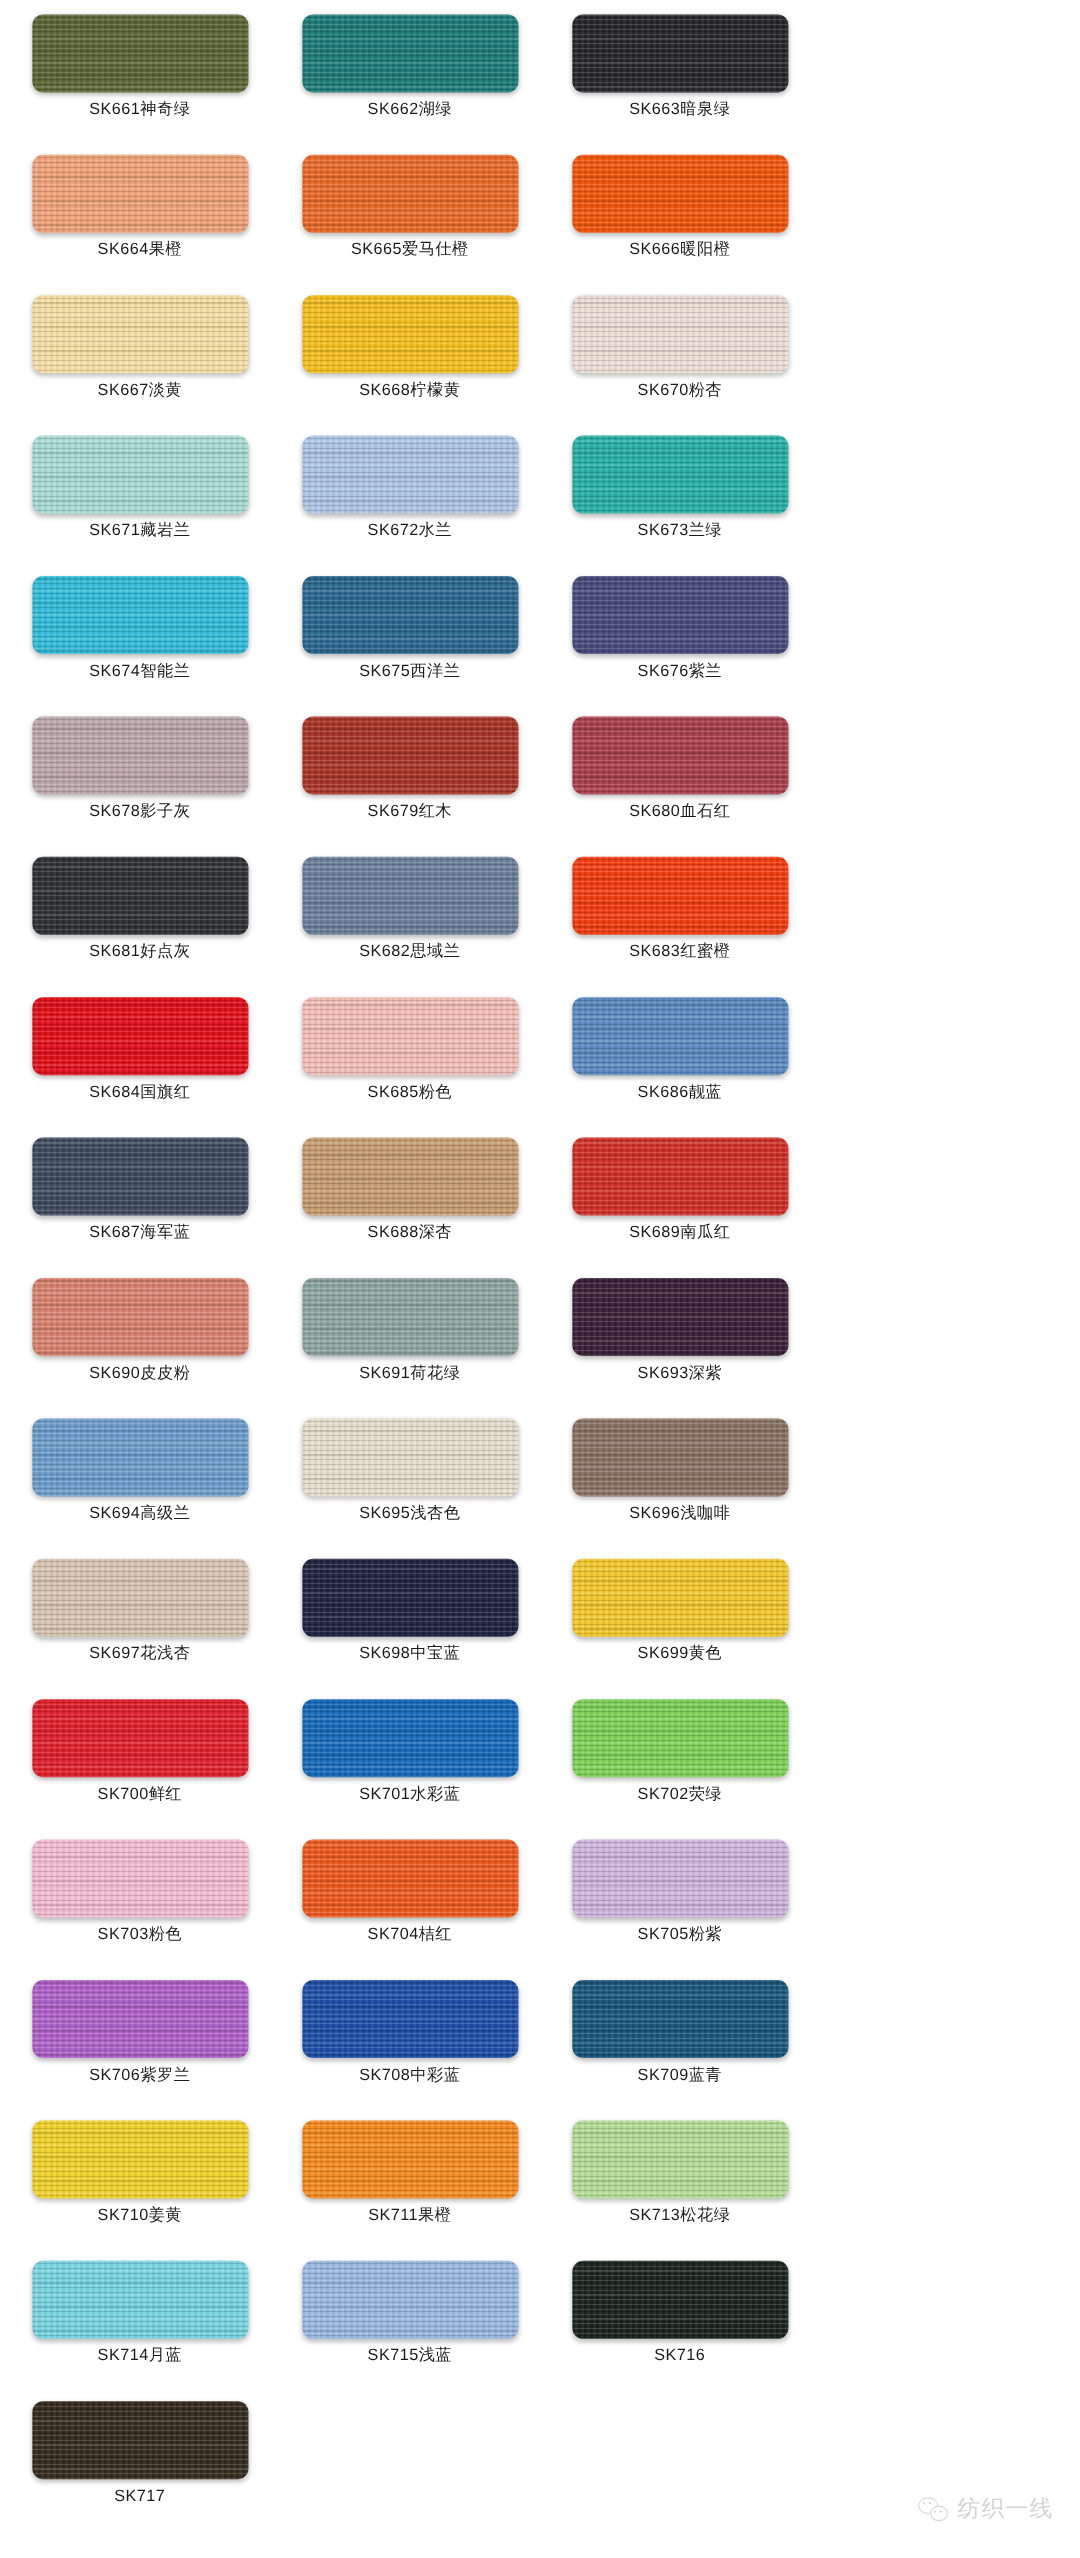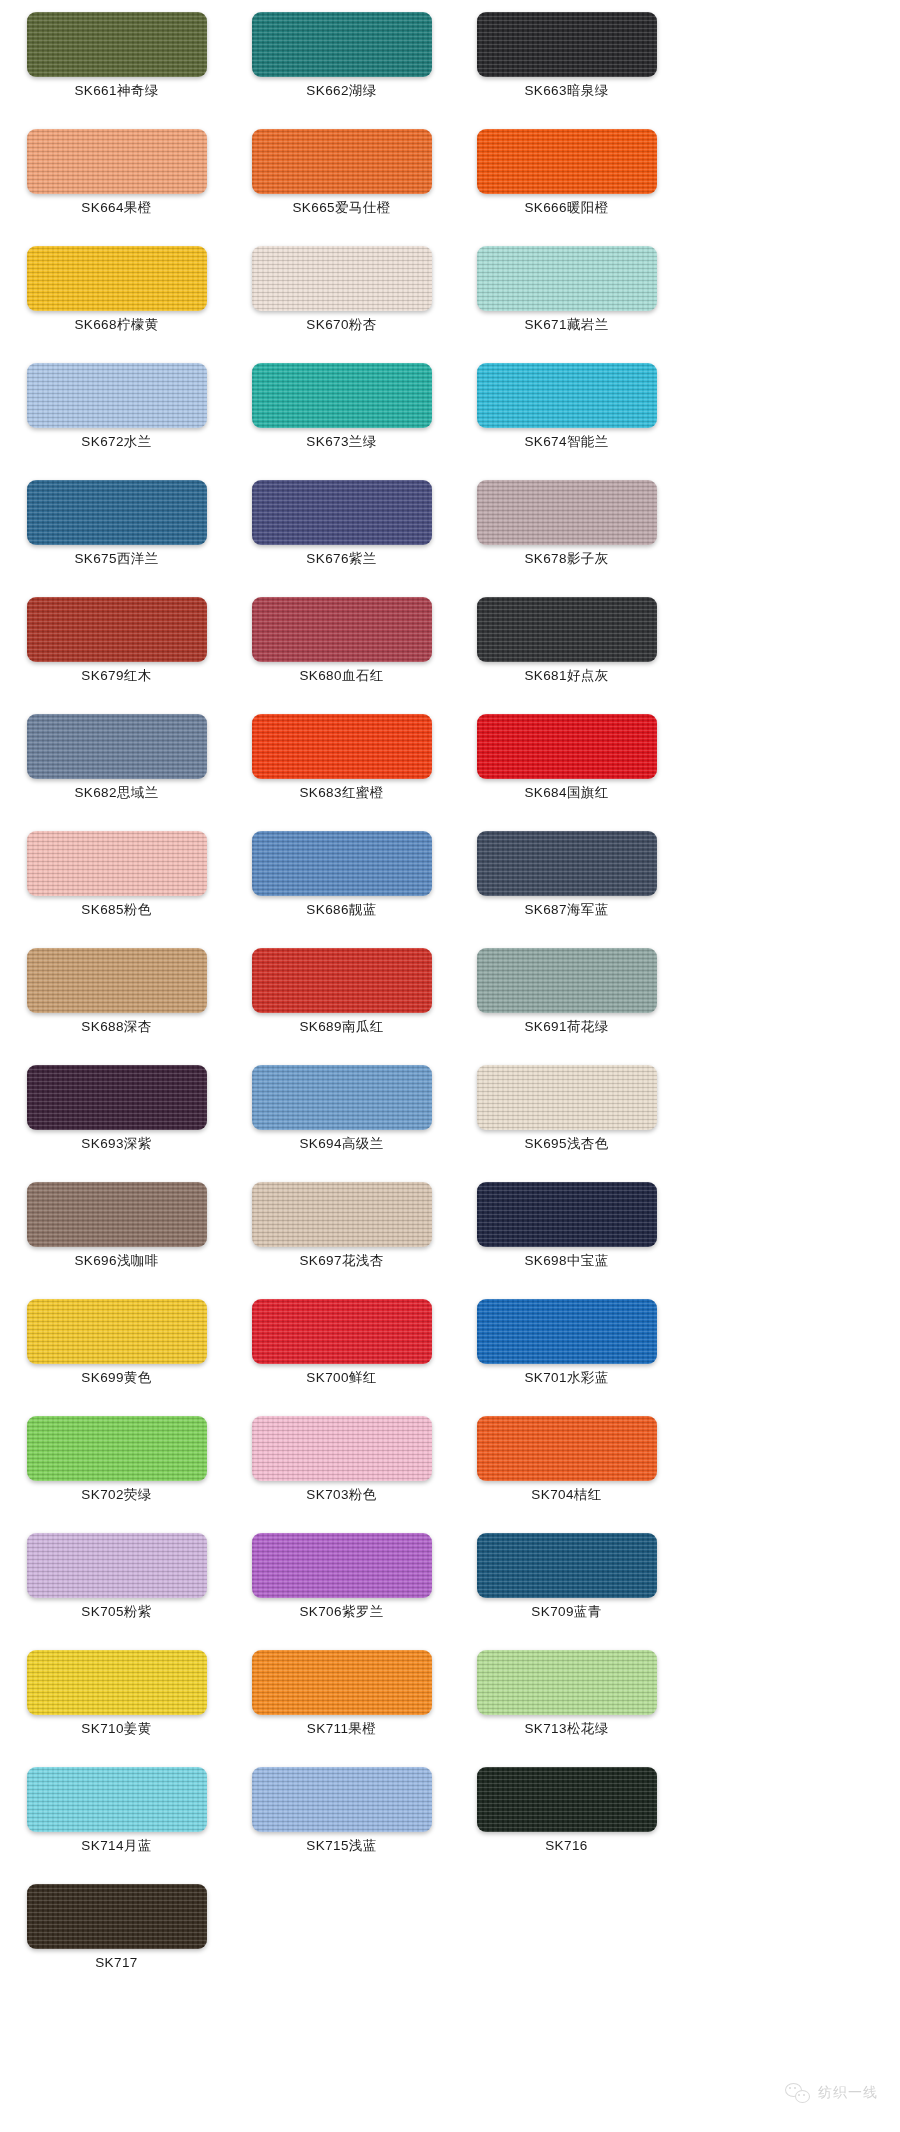--- a/index.html
+++ b/index.html
@@ -88,21 +88,21 @@
   #watermark {
     position: absolute;
     right: 22px;
     bottom: 28px;
     display: flex;
     align-items: center;
     gap: 7px;
     opacity: 0.62;
   }
   #watermark .wm-text {
-    font-size: 14px;
+    font-size: 19px;
     color: #b9b9b9;
     letter-spacing: 1px;
     font-family: "DejaVu Sans", sans-serif;
   }
   #watermark .wm-logo {
     width: 26px;
     height: 22px;
     position: relative;
     flex: none;
   }
@@ -154,20 +154,24 @@
     </div>
     <div class="swatch-cell">
       <div class="swatch-chip" style="background-color: rgb(234, 106, 40);"></div>
       <div class="swatch-label">SK665爱马仕橙</div>
     </div>
     <div class="swatch-cell">
       <div class="swatch-chip" style="background-color: rgb(242, 85, 12);"></div>
       <div class="swatch-label">SK666暖阳橙</div>
     </div>
     <div class="swatch-cell">
+      <div class="swatch-chip" style="background-color: rgb(245, 223, 166);"></div>
+      <div class="swatch-label">SK667淡黄</div>
+    </div>
+    <div class="swatch-cell">
       <div class="swatch-chip" style="background-color: rgb(245, 192, 31);"></div>
       <div class="swatch-label">SK668柠檬黄</div>
     </div>
     <div class="swatch-cell">
       <div class="swatch-chip" style="background-color: rgb(236, 223, 214);"></div>
       <div class="swatch-label">SK670粉杏</div>
     </div>
     <div class="swatch-cell">
       <div class="swatch-chip" style="background-color: rgb(168, 220, 213);"></div>
       <div class="swatch-label">SK671藏岩兰</div>
@@ -234,20 +238,24 @@
     </div>
     <div class="swatch-cell">
       <div class="swatch-chip" style="background-color: rgb(199, 157, 113);"></div>
       <div class="swatch-label">SK688深杏</div>
     </div>
     <div class="swatch-cell">
       <div class="swatch-chip" style="background-color: rgb(207, 47, 38);"></div>
       <div class="swatch-label">SK689南瓜红</div>
     </div>
     <div class="swatch-cell">
+      <div class="swatch-chip" style="background-color: rgb(217, 130, 112);"></div>
+      <div class="swatch-label">SK690皮皮粉</div>
+    </div>
+    <div class="swatch-cell">
       <div class="swatch-chip" style="background-color: rgb(143, 166, 162);"></div>
       <div class="swatch-label">SK691荷花绿</div>
     </div>
     <div class="swatch-cell">
       <div class="swatch-chip" style="background-color: rgb(59, 33, 56);"></div>
       <div class="swatch-label">SK693深紫</div>
     </div>
     <div class="swatch-cell">
       <div class="swatch-chip" style="background-color: rgb(110, 157, 203);"></div>
       <div class="swatch-label">SK694高级兰</div>
@@ -292,20 +300,24 @@
       <div class="swatch-chip" style="background-color: rgb(239, 90, 30);"></div>
       <div class="swatch-label">SK704桔红</div>
     </div>
     <div class="swatch-cell">
       <div class="swatch-chip" style="background-color: rgb(207, 181, 221);"></div>
       <div class="swatch-label">SK705粉紫</div>
     </div>
     <div class="swatch-cell">
       <div class="swatch-chip" style="background-color: rgb(176, 98, 201);"></div>
       <div class="swatch-label">SK706紫罗兰</div>
+    </div>
+    <div class="swatch-cell">
+      <div class="swatch-chip" style="background-color: rgb(29, 79, 168);"></div>
+      <div class="swatch-label">SK708中彩蓝</div>
     </div>
     <div class="swatch-cell">
       <div class="swatch-chip" style="background-color: rgb(25, 86, 123);"></div>
       <div class="swatch-label">SK709蓝青</div>
     </div>
     <div class="swatch-cell">
       <div class="swatch-chip" style="background-color: rgb(240, 210, 42);"></div>
       <div class="swatch-label">SK710姜黄</div>
     </div>
     <div class="swatch-cell">

